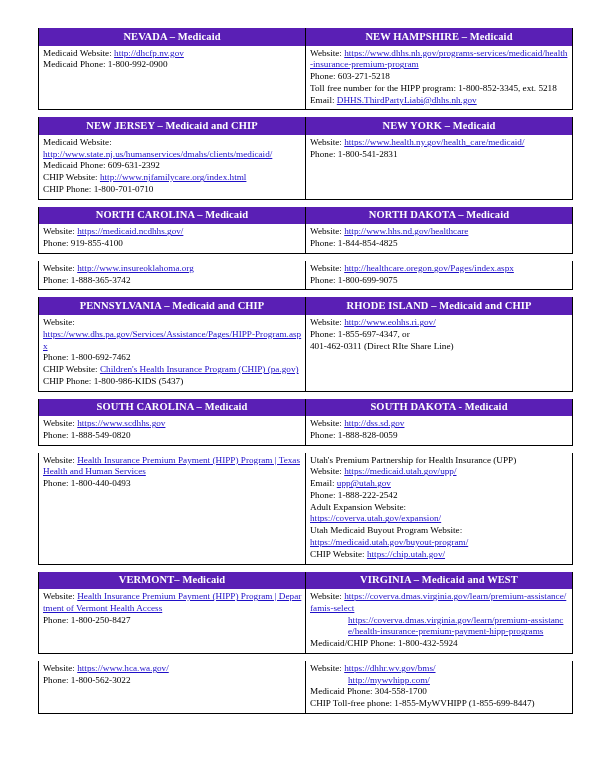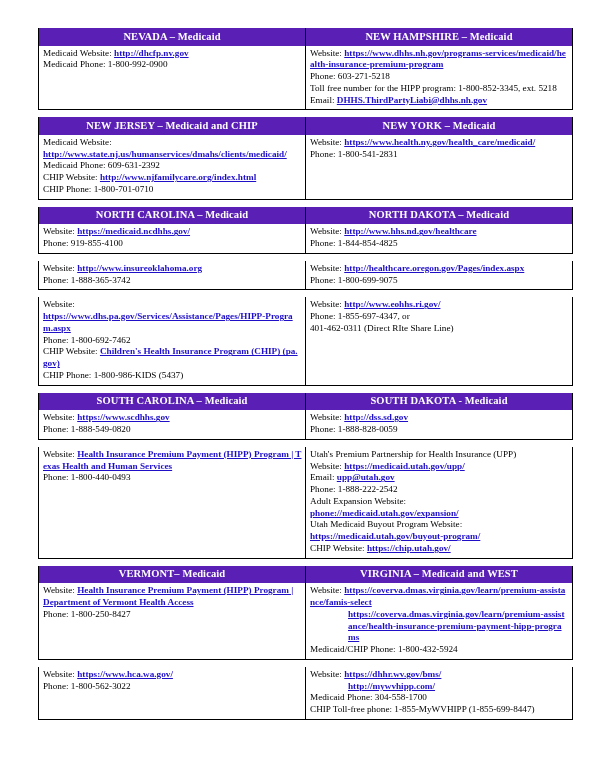--- a/index.html
+++ b/index.html
@@ -67,21 +67,20 @@
     background: #ffffff;
   }
 
   .line { display: block; white-space: normal; }
   .line.indent { padding-left: 38px; }
 
   a.doclink {
     color: #1f10c8;
     text-decoration: underline;
     word-break: break-all;
-    font-weight: bold;
   }
   .plain { color: #000000; }
 </style>
 </head>
 <body>
 
 <div class="page">
   <table class="state-table">
     <colgroup>
       <col class="col-left">
@@ -150,20 +149,24 @@
             <span class="line"><span class="plain">Phone: 1-888-365-3742</span></span>
           </td>
           <td>
             <span class="line"><span class="plain">Website: </span><a class="doclink" href="#">http://healthcare.oregon.gov/Pages/index.aspx</a></span>
             <span class="line"><span class="plain">Phone: 1-800-699-9075</span></span>
           </td>
         </tr>
         <tr class="gap-row">
           <td colspan="2"></td>
         </tr>
+        <tr class="header-row">
+          <th>PENNSYLVANIA – Medicaid and CHIP</th>
+          <th>RHODE ISLAND – Medicaid and CHIP</th>
+        </tr>
         <tr class="body-row">
           <td>
             <span class="line"><span class="plain">Website:</span></span>
             <span class="line"><a class="doclink" href="#">https://www.dhs.pa.gov/Services/Assistance/Pages/HIPP-Program.aspx</a></span>
             <span class="line"><span class="plain">Phone: 1-800-692-7462</span></span>
             <span class="line"><span class="plain">CHIP Website: </span><a class="doclink" href="#">Children's Health Insurance Program (CHIP) (pa.gov)</a></span>
             <span class="line"><span class="plain">CHIP Phone: 1-800-986-KIDS (5437)</span></span>
           </td>
           <td>
             <span class="line"><span class="plain">Website: </span><a class="doclink" href="#">http://www.eohhs.ri.gov/</a></span>
@@ -195,21 +198,21 @@
           <td>
             <span class="line"><span class="plain">Website: </span><a class="doclink" href="#">Health Insurance Premium Payment (HIPP) Program | Texas Health and Human Services</a></span>
             <span class="line"><span class="plain">Phone: 1-800-440-0493</span></span>
           </td>
           <td>
             <span class="line"><span class="plain">Utah's Premium Partnership for Health Insurance (UPP)</span></span>
             <span class="line"><span class="plain">Website: </span><a class="doclink" href="#">https://medicaid.utah.gov/upp/</a></span>
             <span class="line"><span class="plain">Email: </span><a class="doclink" href="#">upp@utah.gov</a></span>
             <span class="line"><span class="plain">Phone: 1-888-222-2542</span></span>
             <span class="line"><span class="plain">Adult Expansion Website:</span></span>
-            <span class="line"><a class="doclink" href="#">phone://medicaid.utah.gov/expansion/</a></span>
+            <span class="line"><a class="doclink" href="#">https://coverva.utah.gov/expansion/</a></span>
             <span class="line"><span class="plain">Utah Medicaid Buyout Program Website:</span></span>
             <span class="line"><a class="doclink" href="#">https://medicaid.utah.gov/buyout-program/</a></span>
             <span class="line"><span class="plain">CHIP Website: </span><a class="doclink" href="#">https://chip.utah.gov/</a></span>
           </td>
         </tr>
         <tr class="gap-row">
           <td colspan="2"></td>
         </tr>
         <tr class="header-row">
           <th>VERMONT– Medicaid</th>

